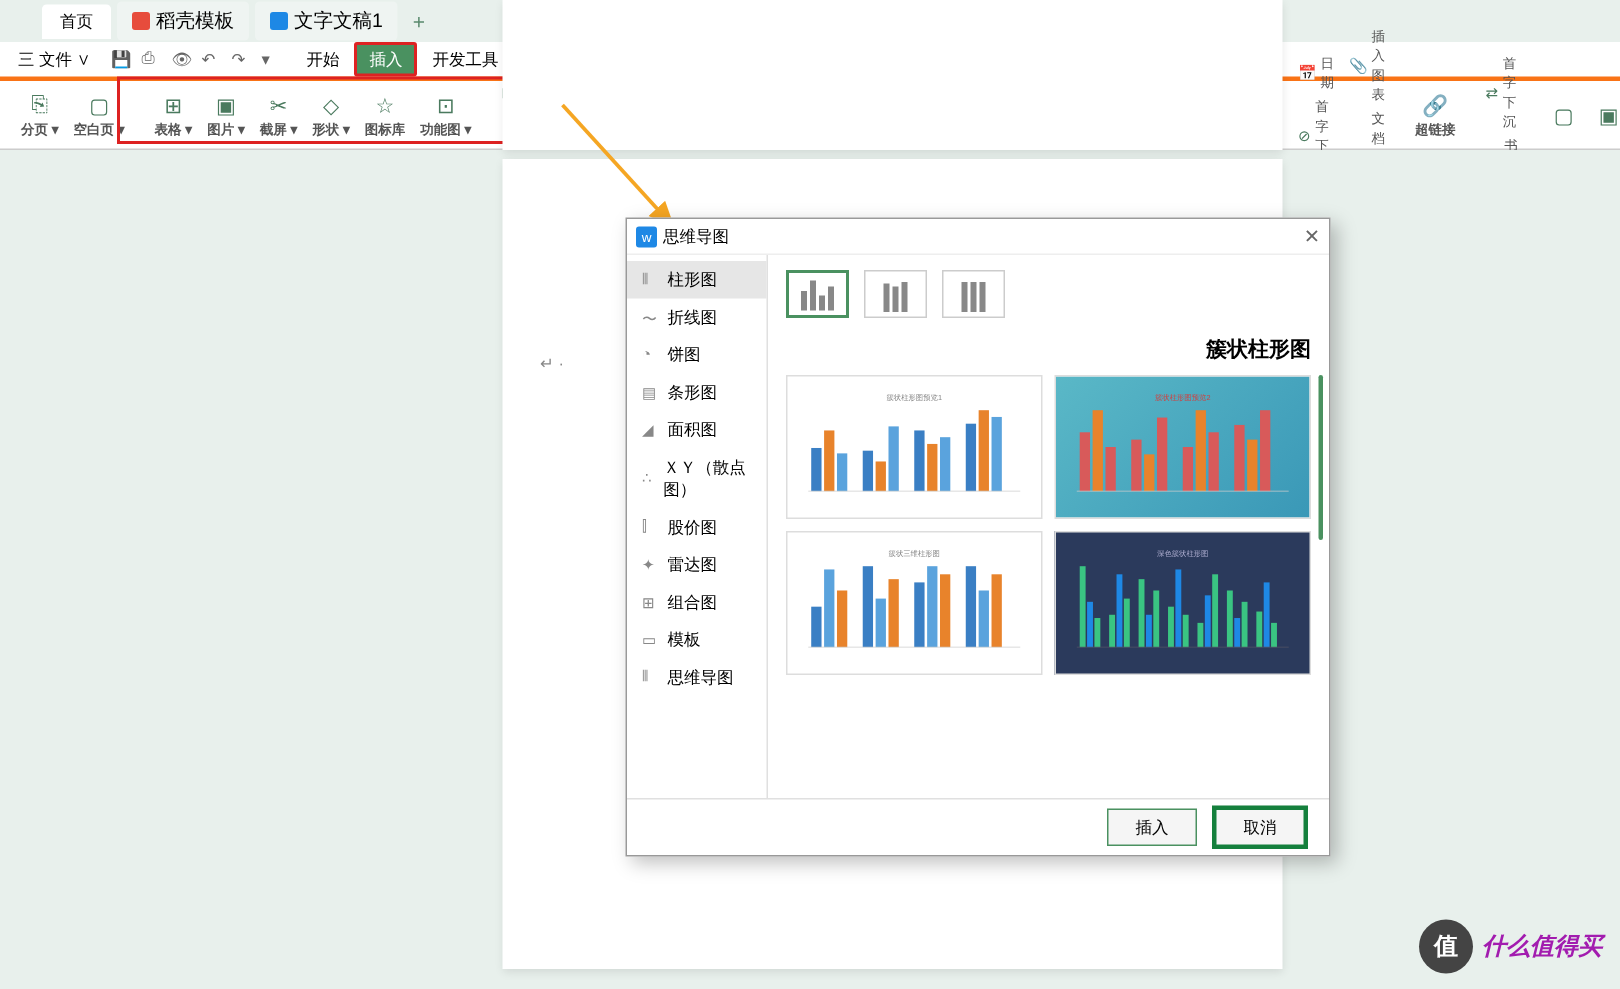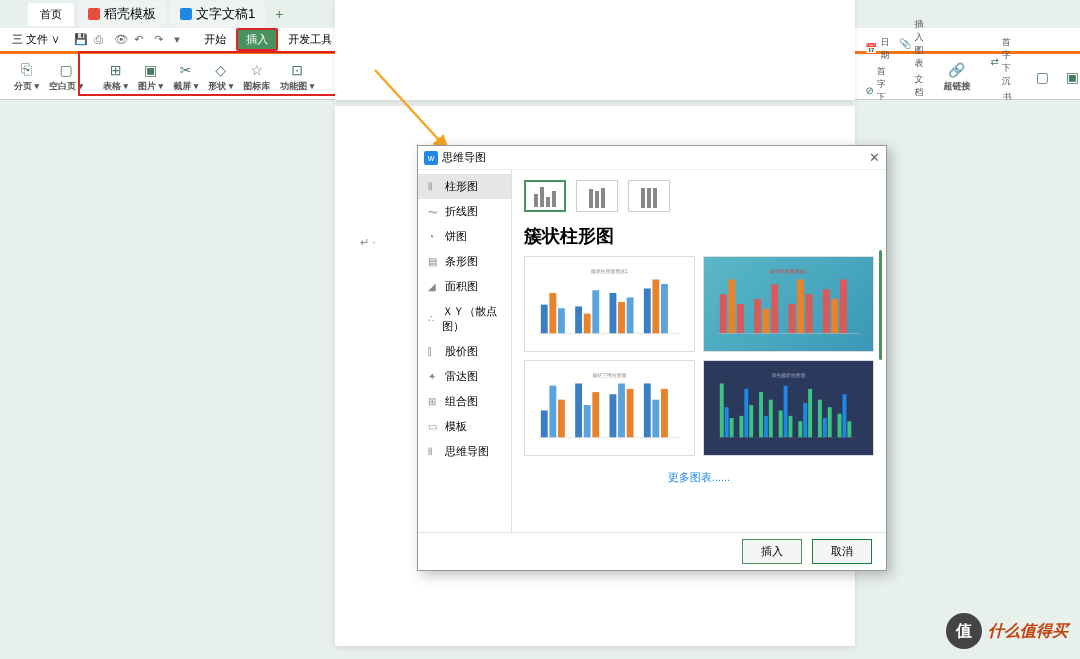--- a/index.html
+++ b/index.html
@@ -51,36 +51,36 @@
     .dialog-body { flex: 1; display: flex; overflow: hidden; }
     .dialog-sidebar { width: 94px; border-right: 1px solid #e0e0e0; padding: 4px 0; }
     .sidebar-item { padding: 5px 10px; font-size: 11px; display: flex; align-items: center; gap: 5px; cursor: pointer; }
     .sidebar-item.selected { background: #e6e6e6; }
     .sidebar-icon { width: 12px; height: 12px; color: #888; font-size: 10px; }
     .dialog-main { flex: 1; padding: 10px 12px; overflow: auto; position: relative; }
     .chart-type-row { display: flex; gap: 10px; margin-bottom: 12px; }
     .chart-type-thumb { width: 42px; height: 32px; border: 1px solid #ccc; display: flex; align-items: flex-end; justify-content: center; gap: 2px; padding: 3px; cursor: pointer; }
     .chart-type-thumb.sel { border: 2px solid #4a9160; }
     .mini-bar { width: 4px; background: #888; }
-    .section-title { font-size: 18px; font-weight: bold; margin-bottom: 8px; }
+    .section-title { font-size: 14px; font-weight: bold; margin-bottom: 8px; text-align: right; }
     .preview-grid { display: grid; grid-template-columns: 1fr 1fr; gap: 8px; }
     .preview-card { border: 1px solid #ddd; height: 96px; position: relative; padding: 6px; }
     .preview-card.dark { background: #2b3a5c; }
     .preview-card.styled { background: linear-gradient(135deg, #5ab8c7, #3a98b7); }
     .mini-chart { width: 100%; height: 100%; }
     .more-link { text-align: center; margin-top: 14px; font-size: 11px; color: #1e88e5; cursor: pointer; }
     .dialog-footer { height: 38px; border-top: 1px solid #e0e0e0; display: flex; align-items: center; justify-content: flex-end; gap: 10px; padding: 0 14px; }
-    .dialog-btn { padding: 4px 18px; font-size: 11px; border: 1px solid #15803d; background: #f5f5f5; cursor: pointer; }
+    .dialog-btn { padding: 4px 18px; font-size: 11px; border: 3px solid #15803d; background: #f5f5f5; cursor: pointer; }
     .dialog-btn.primary { border: 1px solid #4a9160; }
     .scroll-indicator { position: absolute; right: 4px; top: 80px; width: 3px; height: 110px; background: #4a9160; border-radius: 2px; }
     
     
     .watermark { position: absolute; right: 12px; bottom: 10px; display: flex; align-items: center; gap: 6px; z-index: 20; }
     .watermark-circle { width: 36px; height: 36px; border-radius: 50%; background: #444; display: flex; align-items: center; justify-content: center; color: #fff; font-size: 16px; font-weight: bold; }
-    .watermark-text { font-size: 16px; font-weight: bold; font-style: italic; color: #c2410c; }
+    .watermark-text { font-size: 16px; font-weight: bold; font-style: italic; color: #a21caf; }
   </style>
 </head>
 <body>
 
 <div class="tabbar">
   <div class="tab-home">首页</div>
   <div class="tab">
     <span class="tab-icon" style="background:#e74c3c"></span>
     <span>稻壳模板</span>
   </div>
@@ -458,21 +458,20 @@
               <rect x="100" y="20.5" width="4" height="49.5" fill="#3ac482"></rect>
               <rect x="110" y="31.5" width="4" height="38.5" fill="#3ac482"></rect>
               <rect x="115" y="50.2" width="4" height="19.8" fill="#1e88e5"></rect>
               <rect x="120" y="39.199999999999996" width="4" height="30.800000000000004" fill="#3ac482"></rect>
               <rect x="130" y="45.8" width="4" height="24.2" fill="#3ac482"></rect>
               <rect x="135" y="26" width="4" height="44" fill="#1e88e5"></rect>
               <rect x="140" y="53.5" width="4" height="16.5" fill="#3ac482"></rect>
               <line x1="8" y1="70" x2="152" y2="70" stroke="#556" stroke-width="0.5"></line>
             </svg></div>
         </div>
-      <div class="more-link">更多图表......</div>
       <div class="scroll-indicator"></div>
     </div>
   </div>
   <div class="dialog-footer">
     <button class="dialog-btn primary">插入</button>
     <button class="dialog-btn">取消</button>
   </div>
 </div>
 
 <div class="watermark">

